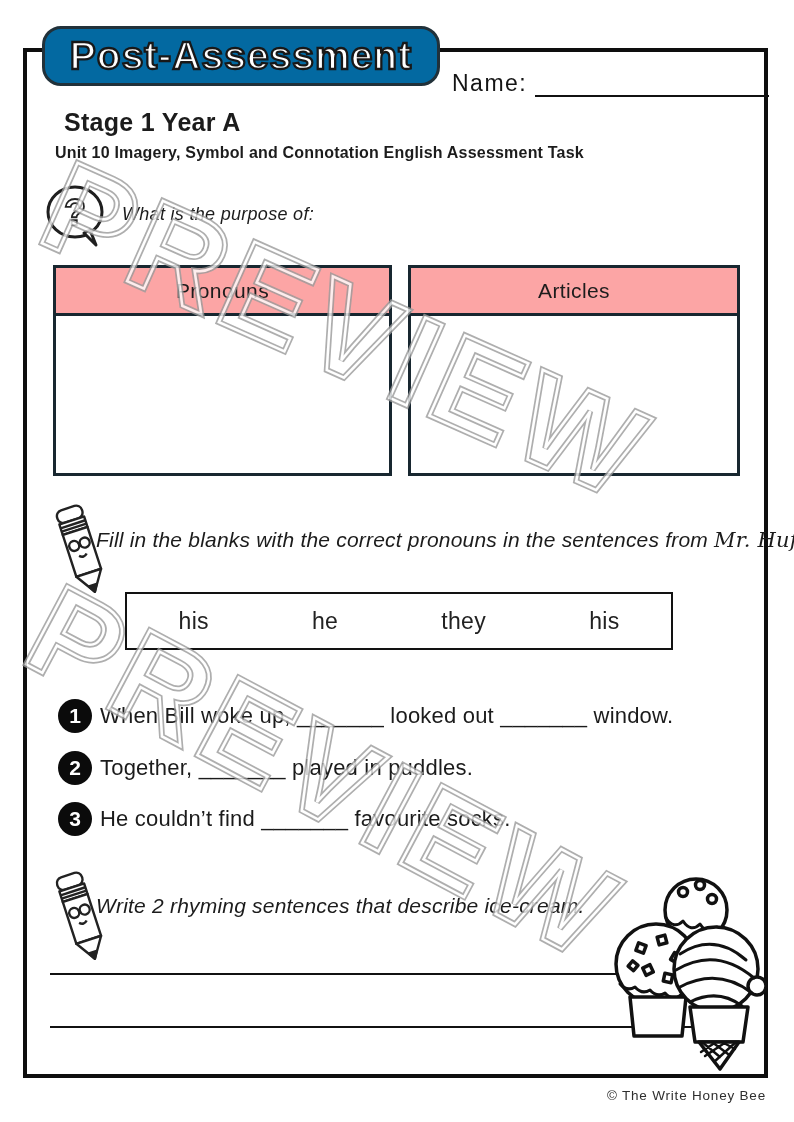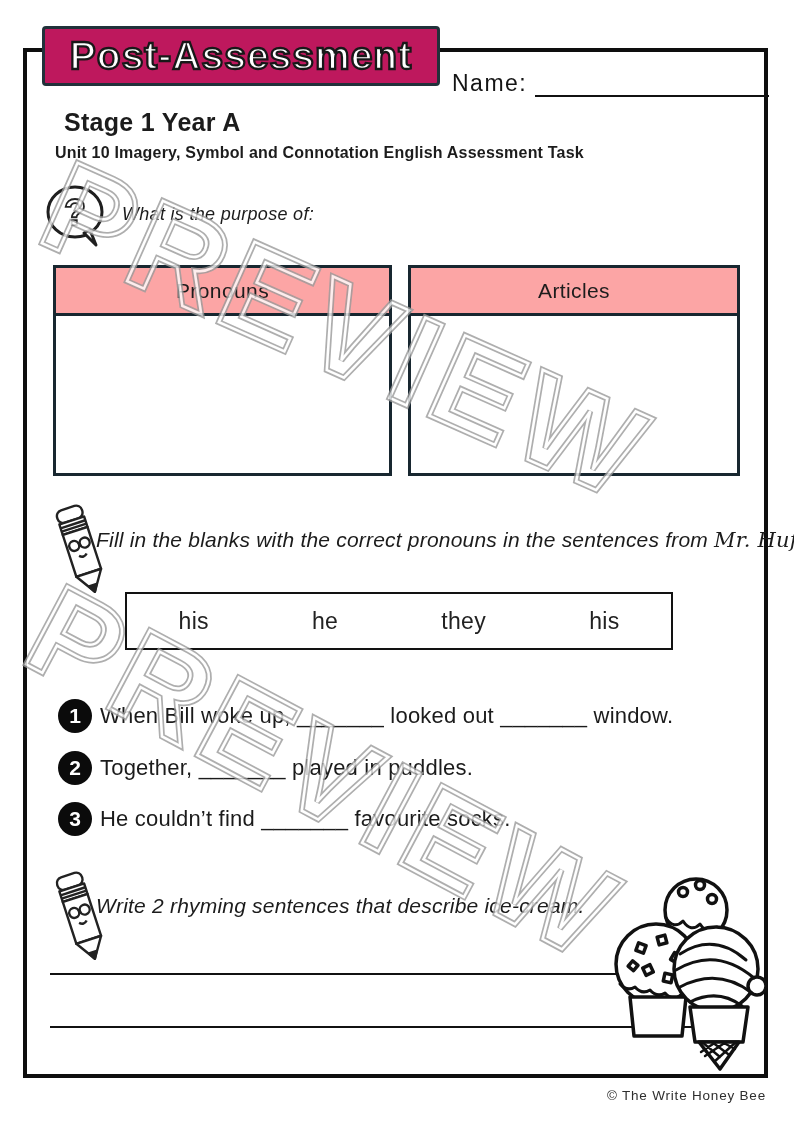--- a/index.html
+++ b/index.html
@@ -7,21 +7,21 @@
     position:relative;width:794px;height:1122px;background:#ffffff;
     font-family:"Liberation Sans",sans-serif;color:#1c1c1c;overflow:hidden;
   }
   .page-border{
     position:absolute;left:23px;top:48px;width:737px;height:1022px;
     border:4px solid #0e0e0e;
   }
   
   .title-badge{
     position:absolute;left:42px;top:26px;width:392px;height:54px;
-    background:#be185d;border:3px solid #21313a;border-radius:4px;
+    background:#0369a1;border:3px solid #21313a;border-radius:19px;
     display:flex;align-items:center;justify-content:center;z-index:6;
   }
   .bubble-text{
     font-weight:800;font-size:39px;letter-spacing:1px;color:#fff;
     -webkit-text-stroke:2.3px #181818;white-space:nowrap;
   }
   
   .name-row{position:absolute;left:452px;top:70px;display:flex;align-items:flex-end;z-index:6;}
   .name-label{font-size:23px;letter-spacing:1.5px;color:#141414;}
   .name-blank{display:inline-block;width:234px;height:24px;border-bottom:2.5px solid #111;margin-left:8px;}

